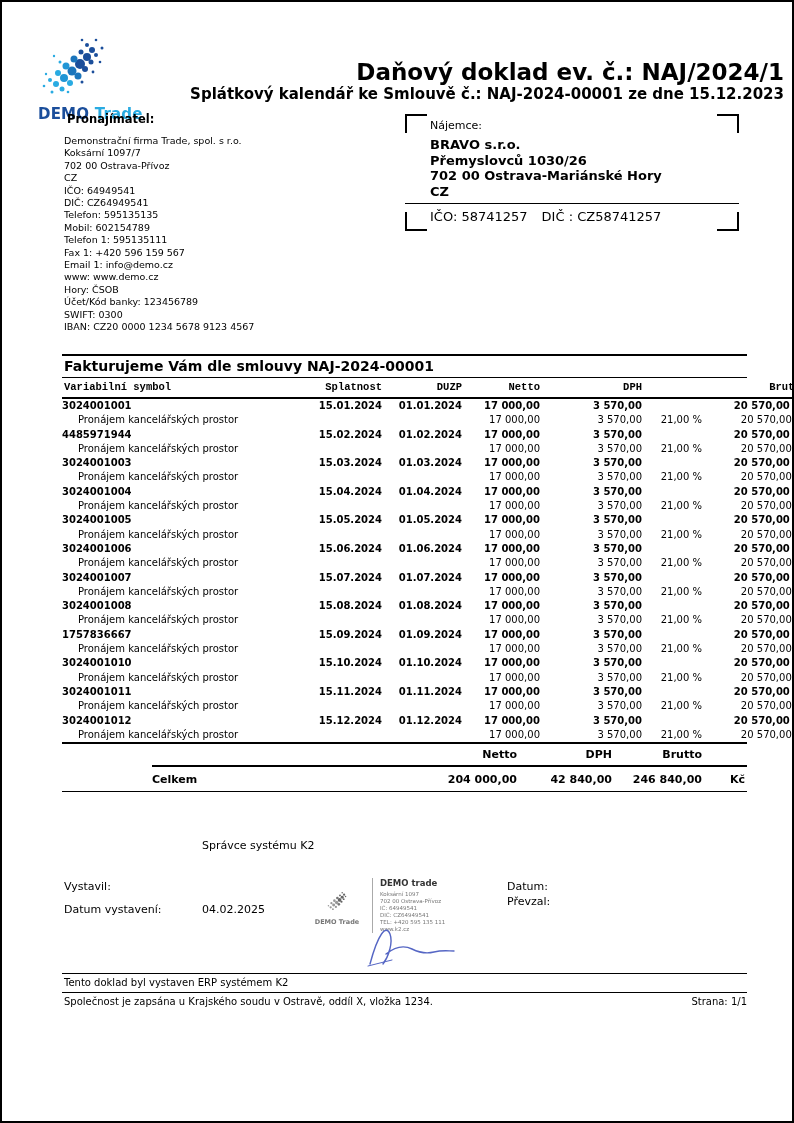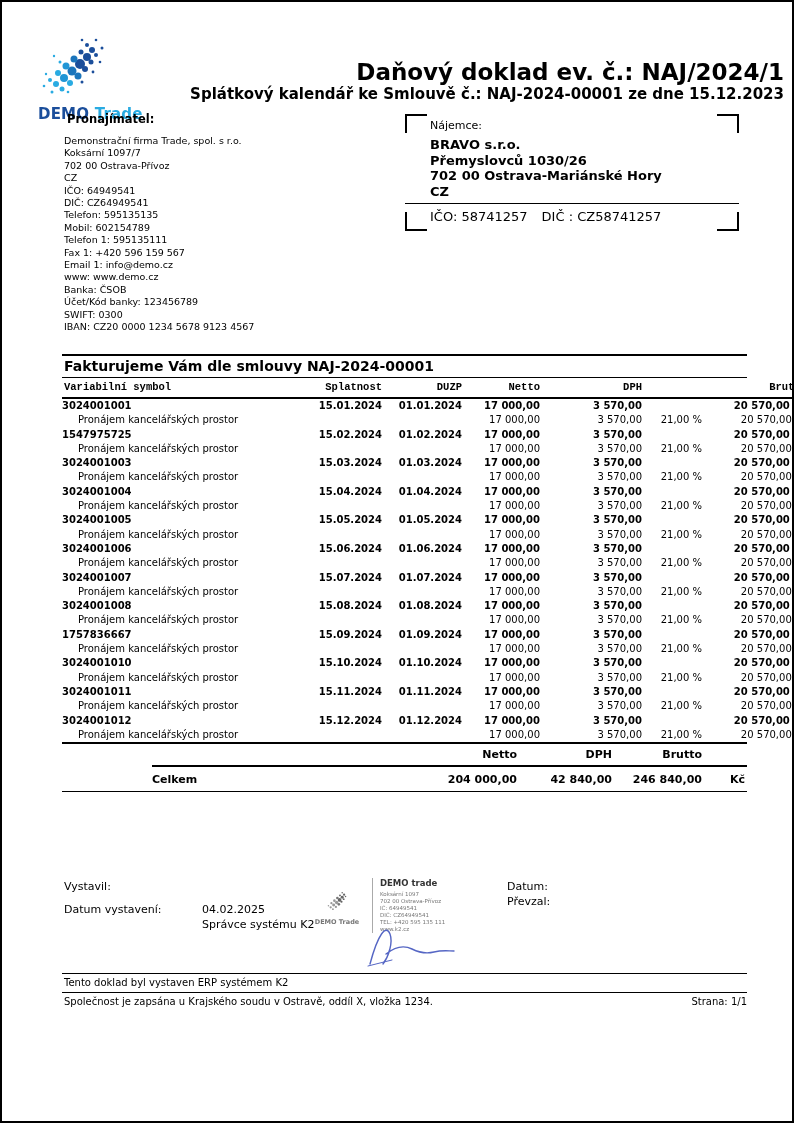--- a/index.html
+++ b/index.html
@@ -139,21 +139,21 @@
   <div class="supplier-line">Mobil: 602154789</div>
 
   <div class="supplier-line">Telefon 1: 595135111</div>
 
   <div class="supplier-line">Fax 1: +420 596 159 567</div>
 
   <div class="supplier-line">Email 1: info@demo.cz</div>
 
   <div class="supplier-line">www: www.demo.cz</div>
 
-  <div class="supplier-line">Banka: ČSOB</div>
+  <div class="supplier-line">Hory: ČSOB</div>
 
   <div class="supplier-line">Účet/Kód banky: 123456789</div>
 
   <div class="supplier-line">SWIFT: 0300</div>
 
   <div class="supplier-line">IBAN: CZ20 0000 1234 5678 9123 4567</div>
 </div>
   </div>
 
   <div class="abs customer-box">
@@ -216,21 +216,21 @@
     <td class="c1">Pronájem kancelářských prostor</td>
     <td class="c2"></td>
     <td class="c3"></td>
     <td class="c4">17 000,00</td>
     <td class="c5">3 570,00</td>
     <td class="c6">21,00 %</td>
     <td class="c7">20 570,00 Kč</td>
   </tr>
 
   <tr class="main-row">
-    <td class="c1">1547975725</td>
+    <td class="c1">4485971944</td>
     <td class="c2">15.02.2024</td>
     <td class="c3">01.02.2024</td>
     <td class="c4">17 000,00</td>
     <td class="c5">3 570,00</td>
     <td class="c6"></td>
     <td class="c7">20 570,00 Kč</td>
   </tr>
   <tr class="sub-row">
     <td class="c1">Pronájem kancelářských prostor</td>
     <td class="c2"></td>
@@ -458,21 +458,21 @@
         <td class="bt">42 840,00</td>
         <td class="bt">246 840,00</td>
         <td class="bt kc">Kč</td>
       </tr>
     </tbody>
       </table>
     <div class="hr1"></div>
   </div>
 
   <div class="abs sig-label" style="left:62px;top:878px;">Vystavil:</div>
-  <div class="abs sig-label" style="left:200px;top:916px;">Správce systému K2</div>
+  <div class="abs sig-label" style="left:200px;top:837px;">Správce systému K2</div>
   <div class="abs sig-label" style="left:62px;top:901px;">Datum vystavení:</div>
   <div class="abs sig-label" style="left:200px;top:901px;">04.02.2025</div>
   <div class="abs sig-label" style="left:505px;top:878px;">Datum:</div>
   <div class="abs sig-label" style="left:505px;top:893px;">Převzal:</div>
 
   <div class="abs mini-logo">
     <svg width="32" height="30" viewBox="0 0 86 66">
       <g fill="#999">
         <circle cx="26" cy="50" r="3"></circle>
           <circle cx="34" cy="44" r="4"></circle>

